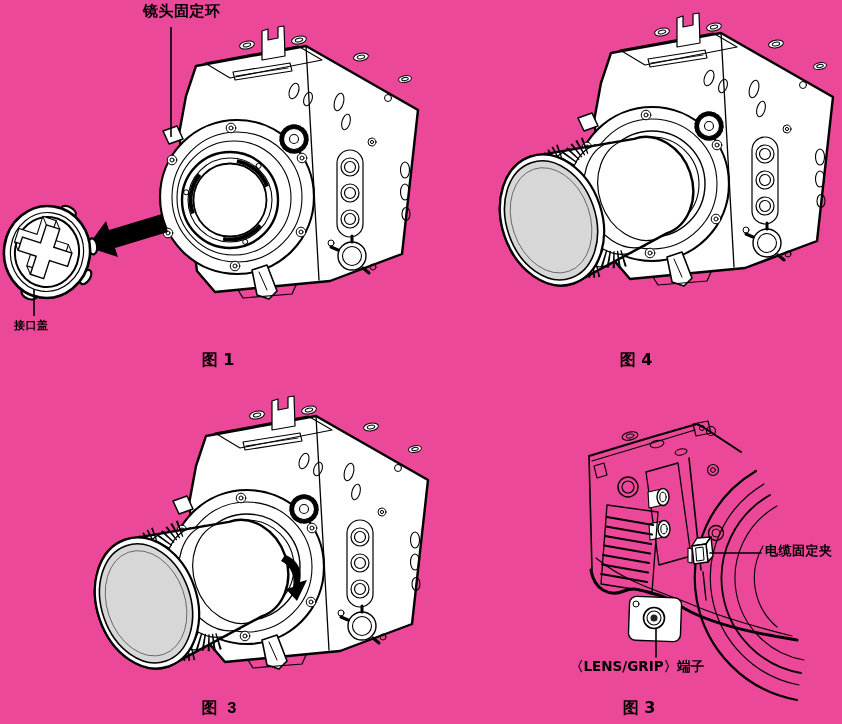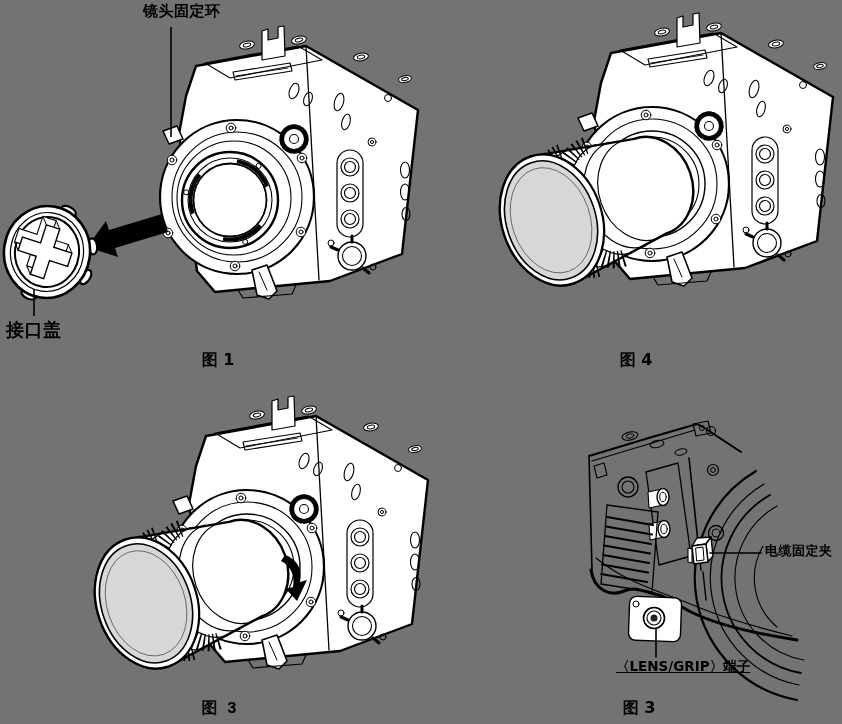--- a/index.html
+++ b/index.html
@@ -1,28 +1,28 @@
 <!DOCTYPE html>
 <html><head>
 <meta charset="utf-8">
 <style>
   html,body{margin:0;padding:0;background:#ffffff;}
   .stage{
-    position:relative;width:842px;height:724px;background:#737373;overflow:hidden;
+    position:relative;width:842px;height:724px;background:#ec4899;overflow:hidden;
     font-family:"DejaVu Sans","Liberation Sans",sans-serif;
   }
   .stage svg{position:absolute;left:0;top:0;}
   .lbl{
     position:absolute;font-weight:700;color:#000;white-space:nowrap;
     letter-spacing:0.5px;line-height:1.1;
   }
   .lbl-lens-ring{left:143px;top:3px;font-size:15px;}
-  .lbl-cap{left:6px;top:320px;font-size:18px;}
+  .lbl-cap{left:14px;top:320px;font-size:11px;}
   .lbl-clamp{left:765px;top:544px;font-size:13px;}
-  .lbl-grip{left:616px;top:659px;font-size:13.5px;letter-spacing:0;text-decoration:underline;}
+  .lbl-grip{left:570px;top:659px;font-size:13.5px;letter-spacing:0;}
   .cap{position:absolute;font-size:16px;font-weight:700;color:#000;width:60px;text-align:center;}
   .cap-1{left:188px;top:350px;}
   .cap-2{left:606px;top:350px;}
   .cap-3{left:189px;top:698px;font-family:Liberation Mono, monospace;}
   .cap-4{left:609px;top:698px;}
 </style>
 </head>
 <body>
 
 <div class="stage">

